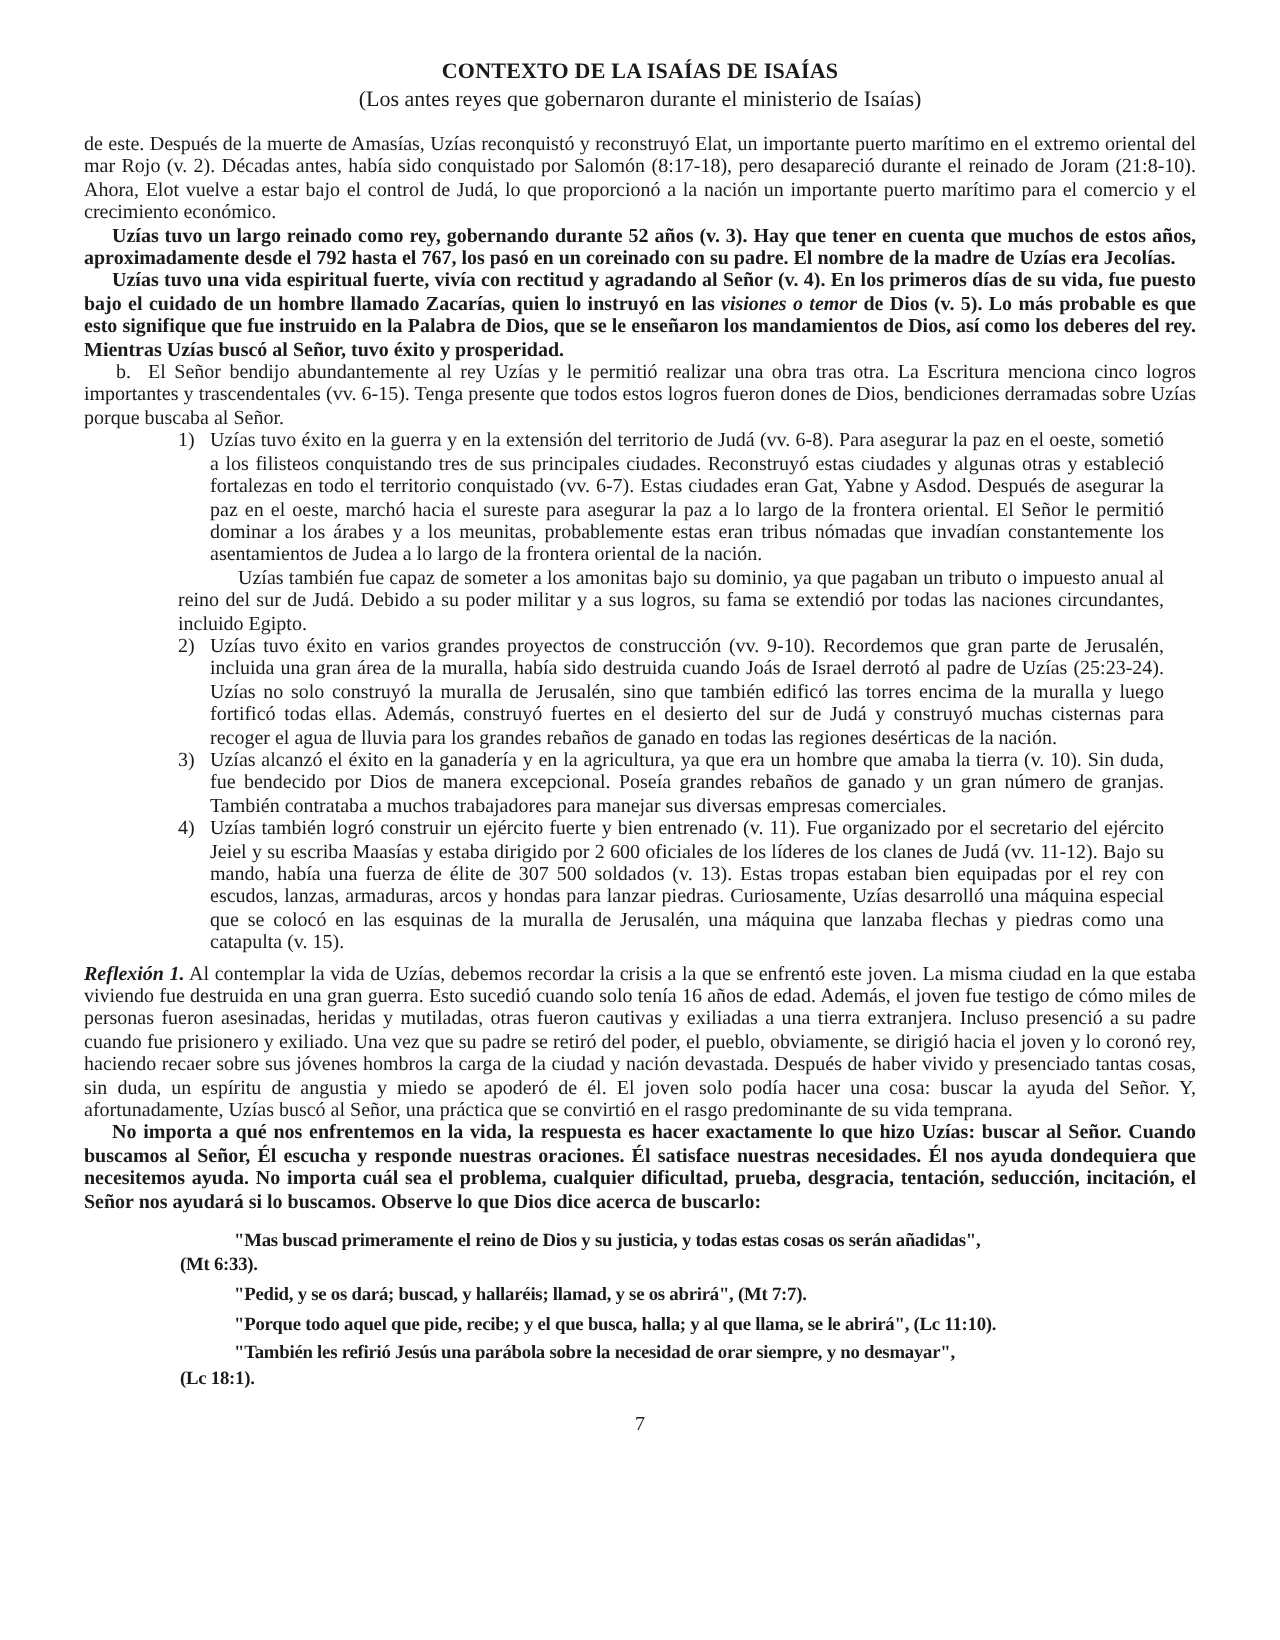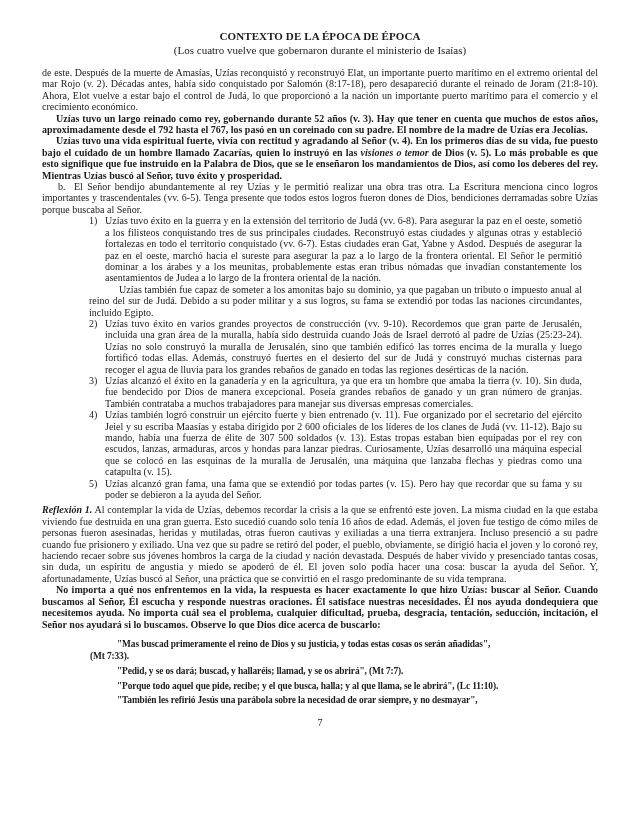--- a/index.html
+++ b/index.html
@@ -30,51 +30,51 @@
   .quote{margin-bottom:2.5px;}
   .q-line{white-space:nowrap;}
   .q-first{padding-left:27px;}
   .pagenum{text-align:center;font-size:10px;margin-top:11px;}
 </style>
 </head>
 <body>
 
 <div class="page">
   <div class="header">
-    <div class="title">CONTEXTO DE LA ÉPOCA DE ÉPOCA</div>
-    <div class="subtitle">(Los cuatro vuelve que gobernaron durante el ministerio de Isaías)</div>
+    <div class="title">CONTEXTO DE LA ISAÍAS DE ISAÍAS</div>
+    <div class="subtitle">(Los antes reyes que gobernaron durante el ministerio de Isaías)</div>
   </div>
 
   <div class="doc" id="doc-body">
       <p class=""><span class="">de este. Después de la muerte de Amasías, Uzías reconquistó y reconstruyó Elat, un importante puerto marítimo en el extremo oriental del mar Rojo (v. 2). Décadas antes, había sido conquistado por Salomón (8:17-18), pero desapareció durante el reinado de Joram (21:8-10). Ahora, Elot vuelve a estar bajo el control de Judá, lo que proporcionó a la nación un importante puerto marítimo para el comercio y el crecimiento económico.</span></p>
       <p class="indent"><span class="">Uzías tuvo un largo reinado como rey, gobernando durante 52 años (v. 3). Hay que tener en cuenta que muchos de estos años, aproximadamente desde el 792 hasta el 767, los pasó en un coreinado con su padre. El nombre de la madre de Uzías era Jecolías.</span></p>
       <p class="indent"><span class="">Uzías tuvo una vida espiritual fuerte, vivía con rectitud y agradando al Señor (v. 4). En los primeros días de su vida, fue puesto bajo el cuidado de un hombre llamado Zacarías, quien lo instruyó en las </span><span class="italic">visiones o temor</span><span class=""> de Dios (v. 5). Lo más probable es que esto signifique que fue instruido en la Palabra de Dios, que se le enseñaron los mandamientos de Dios, así como los deberes del rey. Mientras Uzías buscó al Señor, tuvo éxito y prosperidad.</span></p>
-      <p class="b-para"><span class="b-marker">b.</span><span class="">El Señor bendijo abundantemente al rey Uzías y le permitió realizar una obra tras otra. La Escritura menciona cinco logros importantes y trascendentales (vv. 6-5). Tenga presente que todos estos logros fueron dones de Dios, bendiciones derramadas sobre Uzías porque buscaba al Señor.</span></p>
+      <p class="b-para"><span class="b-marker">b.</span><span class="">El Señor bendijo abundantemente al rey Uzías y le permitió realizar una obra tras otra. La Escritura menciona cinco logros importantes y trascendentales (vv. 6-15). Tenga presente que todos estos logros fueron dones de Dios, bendiciones derramadas sobre Uzías porque buscaba al Señor.</span></p>
       <div class="list">
         <p class="item"><span class="item-marker">1)</span><span class="">Uzías tuvo éxito en la guerra y en la extensión del territorio de Judá (vv. 6-8). Para asegurar la paz en el oeste, sometió a los filisteos conquistando tres de sus principales ciudades. Reconstruyó estas ciudades y algunas otras y estableció fortalezas en todo el territorio conquistado (vv. 6-7). Estas ciudades eran Gat, Yabne y Asdod. Después de asegurar la paz en el oeste, marchó hacia el sureste para asegurar la paz a lo largo de la frontera oriental. El Señor le permitió dominar a los árabes y a los meunitas, probablemente estas eran tribus nómadas que invadían constantemente los asentamientos de Judea a lo largo de la frontera oriental de la nación.</span></p>
         <p class="subpara"><span class="">Uzías también fue capaz de someter a los amonitas bajo su dominio, ya que pagaban un tributo o impuesto anual al reino del sur de Judá. Debido a su poder militar y a sus logros, su fama se extendió por todas las naciones circundantes, incluido Egipto.</span></p>
         <p class="item"><span class="item-marker">2)</span><span class="">Uzías tuvo éxito en varios grandes proyectos de construcción (vv. 9-10). Recordemos que gran parte de Jerusalén, incluida una gran área de la muralla, había sido destruida cuando Joás de Israel derrotó al padre de Uzías (25:23-24). Uzías no solo construyó la muralla de Jerusalén, sino que también edificó las torres encima de la muralla y luego fortificó todas ellas. Además, construyó fuertes en el desierto del sur de Judá y construyó muchas cisternas para recoger el agua de lluvia para los grandes rebaños de ganado en todas las regiones desérticas de la nación.</span></p>
         <p class="item"><span class="item-marker">3)</span><span class="">Uzías alcanzó el éxito en la ganadería y en la agricultura, ya que era un hombre que amaba la tierra (v. 10). Sin duda, fue bendecido por Dios de manera excepcional. Poseía grandes rebaños de ganado y un gran número de granjas. También contrataba a muchos trabajadores para manejar sus diversas empresas comerciales.</span></p>
         <p class="item"><span class="item-marker">4)</span><span class="">Uzías también logró construir un ejército fuerte y bien entrenado (v. 11). Fue organizado por el secretario del ejército Jeiel y su escriba Maasías y estaba dirigido por 2 600 oficiales de los líderes de los clanes de Judá (vv. 11-12). Bajo su mando, había una fuerza de élite de 307 500 soldados (v. 13). Estas tropas estaban bien equipadas por el rey con escudos, lanzas, armaduras, arcos y hondas para lanzar piedras. Curiosamente, Uzías desarrolló una máquina especial que se colocó en las esquinas de la muralla de Jerusalén, una máquina que lanzaba flechas y piedras como una catapulta (v. 15).</span></p>
-        <p class="item"><span class="item-marker">5)</span><span class="">Uzías alcanzó gran fama, una fama que se extendió por todas partes (v. 15). Pero hay que recordar que su fama y su poder se debieron a la ayuda del Señor.</span></p>
       </div>
       <p class="reflection"><span class="bold">Reflexión 1.</span><span class=""> Al contemplar la vida de Uzías, debemos recordar la crisis a la que se enfrentó este joven. La misma ciudad en la que estaba viviendo fue destruida en una gran guerra. Esto sucedió cuando solo tenía 16 años de edad. Además, el joven fue testigo de cómo miles de personas fueron asesinadas, heridas y mutiladas, otras fueron cautivas y exiliadas a una tierra extranjera. Incluso presenció a su padre cuando fue prisionero y exiliado. Una vez que su padre se retiró del poder, el pueblo, obviamente, se dirigió hacia el joven y lo coronó rey, haciendo recaer sobre sus jóvenes hombros la carga de la ciudad y nación devastada. Después de haber vivido y presenciado tantas cosas, sin duda, un espíritu de angustia y miedo se apoderó de él. El joven solo podía hacer una cosa: buscar la ayuda del Señor. Y, afortunadamente, Uzías buscó al Señor, una práctica que se convirtió en el rasgo predominante de su vida temprana.</span></p>
       <p class="indent"><span class="">No importa a qué nos enfrentemos en la vida, la respuesta es hacer exactamente lo que hizo Uzías: buscar al Señor. Cuando buscamos al Señor, Él escucha y responde nuestras oraciones. Él satisface nuestras necesidades. Él nos ayuda dondequiera que necesitemos ayuda. No importa cuál sea el problema, cualquier dificultad, prueba, desgracia, tentación, seducción, incitación, el Señor nos ayudará si lo buscamos. Observe lo que Dios dice acerca de buscarlo:</span></p>
     </div>
 
   <div class="quotes" id="quotes">
       <div class="quote">
         <div class="q-line q-first">"Mas buscad primeramente el reino de Dios y su justicia, y todas estas cosas os serán añadidas",</div>
-        <div class="q-line">(Mt 7:33).</div>
+        <div class="q-line">(Mt 6:33).</div>
       </div>
       <div class="quote">
         <div class="q-line q-first">"Pedid, y se os dará; buscad, y hallaréis; llamad, y se os abrirá", (Mt 7:7).</div>
       </div>
       <div class="quote">
         <div class="q-line q-first">"Porque todo aquel que pide, recibe; y el que busca, halla; y al que llama, se le abrirá", (Lc 11:10).</div>
       </div>
       <div class="quote">
         <div class="q-line q-first">"También les refirió Jesús una parábola sobre la necesidad de orar siempre, y no desmayar",</div>
+        <div class="q-line">(Lc 18:1).</div>
       </div>
     </div>
 
   <div class="pagenum">7</div>
 </div>
 
 </body></html>

